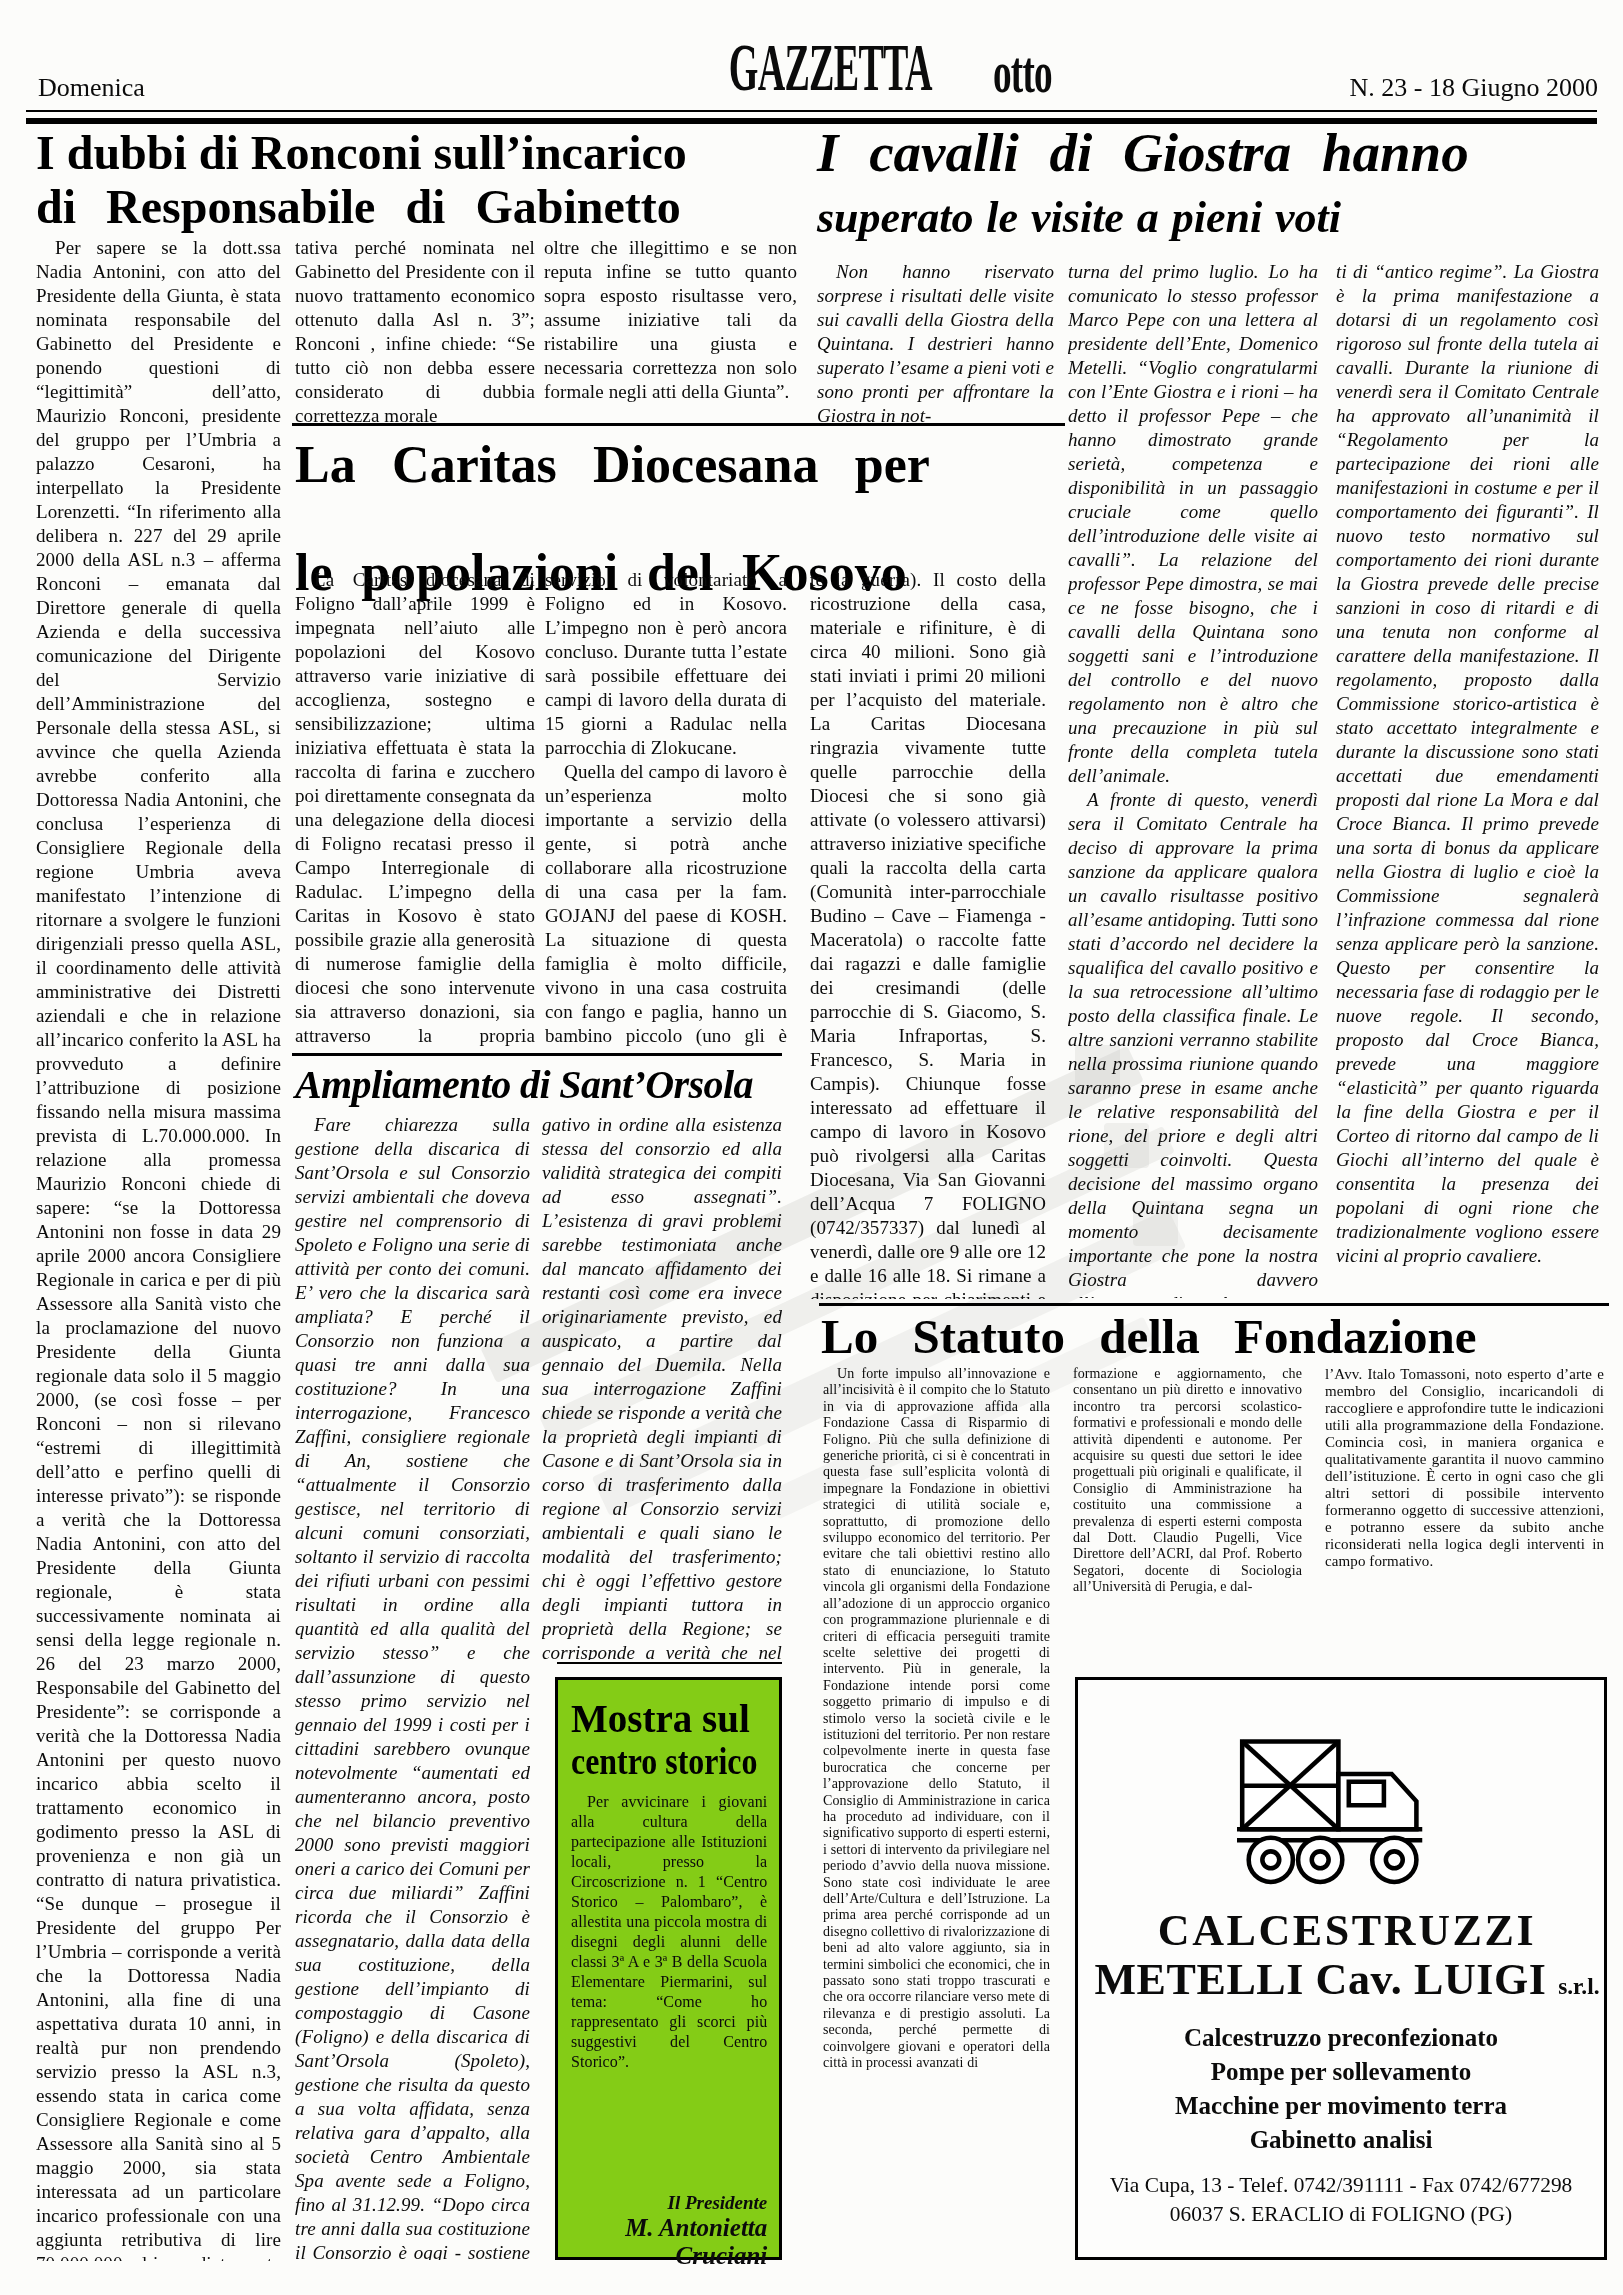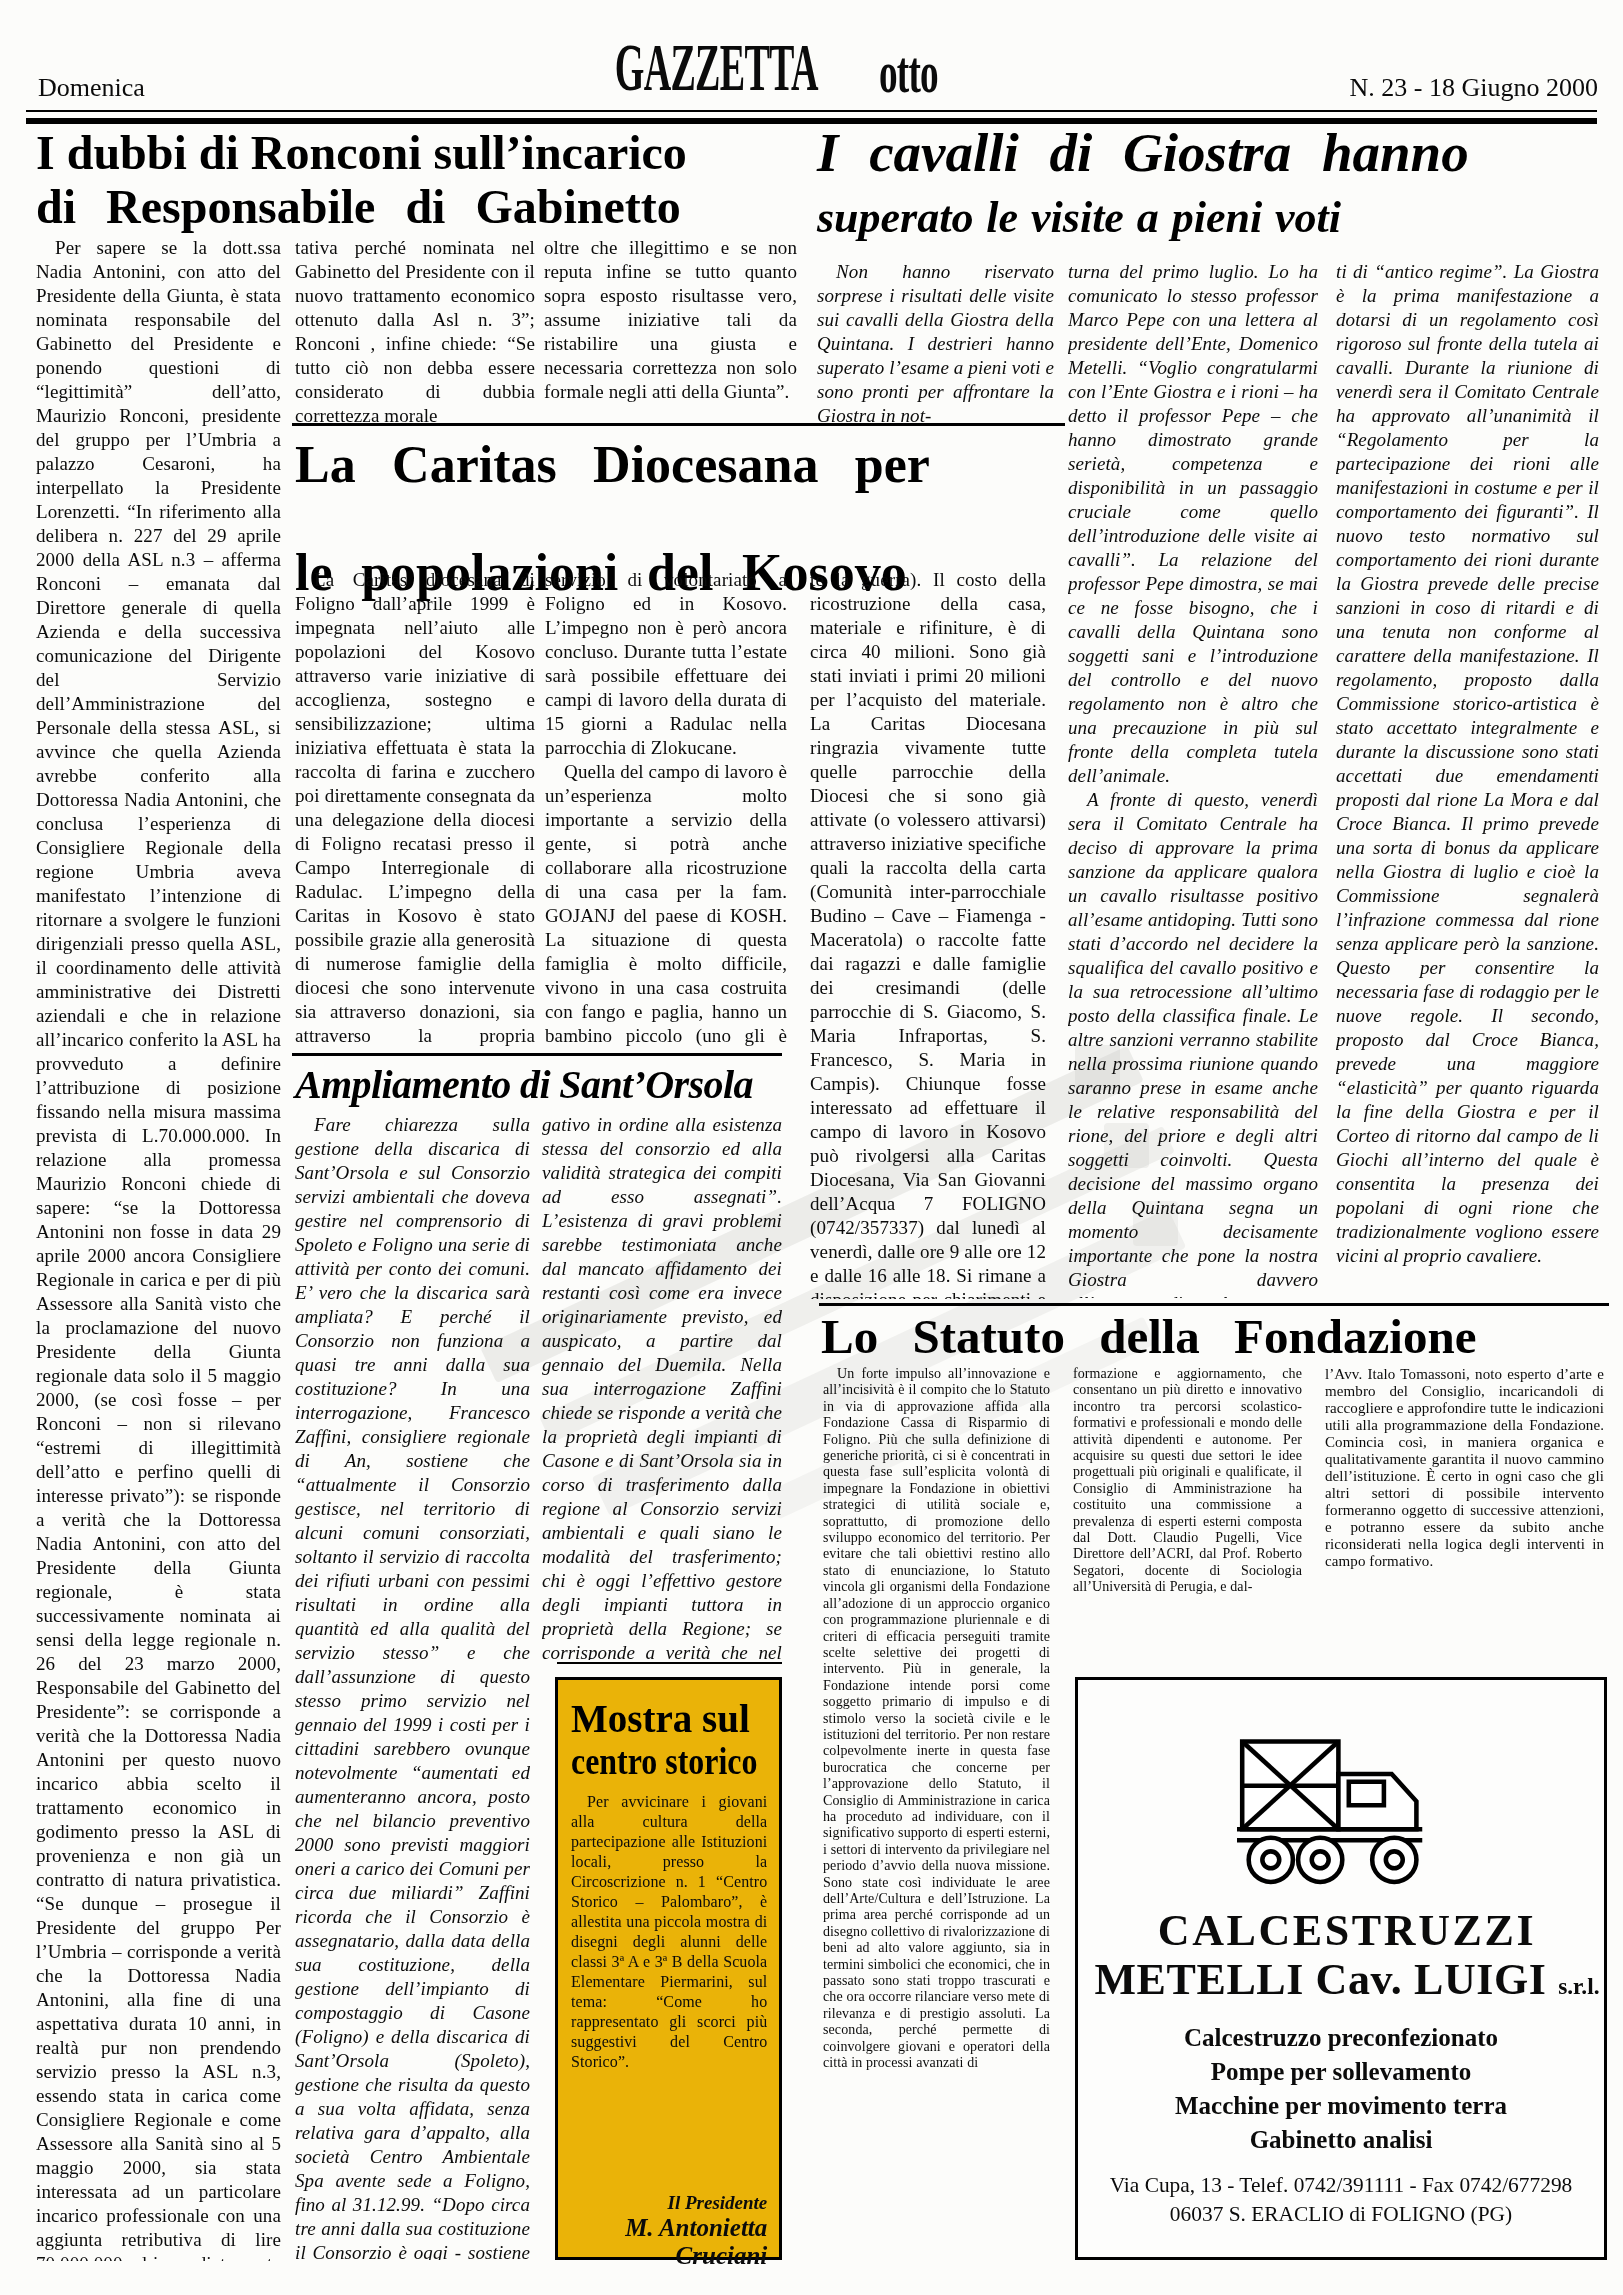--- a/index.html
+++ b/index.html
@@ -12,25 +12,25 @@
   .abs{position:absolute;}
   .z{z-index:2;}
   .rule{background:#000;}
   .body-text{
     font-size:19px;line-height:24px;text-align:justify;
     white-space:pre-line;overflow:hidden;letter-spacing:0.1px;
   }
   .it{font-style:italic;}
   .small-text{font-size:14px;line-height:16.4px;}
   .headline{font-weight:bold;color:#000;white-space:nowrap;}
-  .masthead{display:flex;align-items:flex-end;justify-content:flex-end;}
+  .masthead{display:flex;align-items:flex-end;justify-content:space-between;}
   .mast-main{font-weight:bold;font-size:68px;display:inline-block;transform:scaleX(.56);transform-origin:center bottom;letter-spacing:-1.3px;}
   .mast-suffix{font-weight:bold;font-size:60px;display:inline-block;transform:scaleX(.62);transform-origin:left bottom;margin-left:-18px;letter-spacing:-1.3px;}
   .wm{background:#c9c9c6;border-radius:3.9px;z-index:1;}
-  .mostra-box{border:3.2px solid #000;background:#eab308;box-sizing:border-box;}
+  .mostra-box{border:3.2px solid #000;background:#84cc16;box-sizing:border-box;}
   .ad-box{border:3.9px solid #000;background:#fdfdfc;box-sizing:border-box;text-align:center;}
   .ad-brand{font-weight:bold;font-size:44px;letter-spacing:2.6px;line-height:49px;white-space:nowrap;padding-left:12px;}
   .ad-srl{font-size:23.4px;font-weight:bold;letter-spacing:0;}
   .ad-service{font-weight:bold;font-size:25px;line-height:34px;}
   .ad-addr{font-size:21.4px;line-height:29px;}
 </style>
 </head>
 <body>
 
 <div class="abs wm" style="left:455px;top:1195px;width:714px;height:39px;transform:rotate(-25deg);opacity:.32;"></div>

